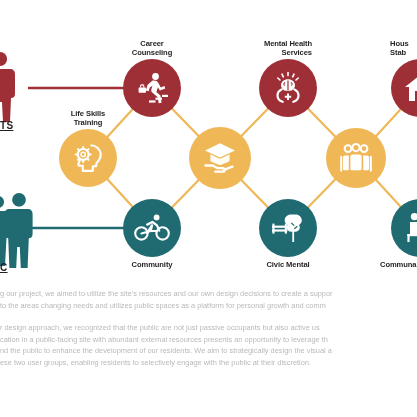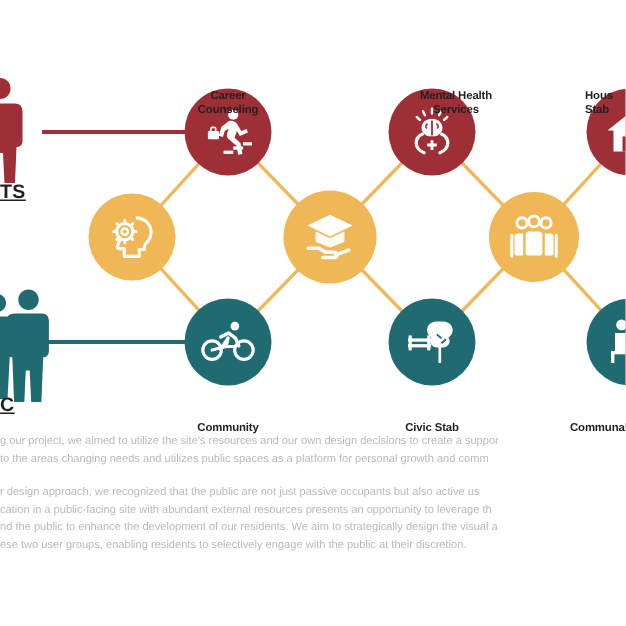--- a/index.html
+++ b/index.html
@@ -26,29 +26,28 @@
 
   .nlabel{
     position:absolute;
     text-align:center;
     font-weight:bold;
     font-size:7.6px;
     line-height:8.6px;
     color:#231f20;
     letter-spacing:-0.1px;
     white-space:pre-line;
-    margin-top:20px;
   }
 
   
   .persona{position:absolute;}
   .persona-label{
     position:absolute;
     font-weight:bold;
-    font-size:13px;
+    font-size:10px;
     letter-spacing:.3px;
     color:#231f20;
     text-decoration:underline;
   }
 
   
   #copy{
     position:absolute;left:0;top:288px;width:447px;
   }
   .para{
@@ -122,20 +121,22 @@
           <line x1="13.2" y1="18.2" x2="13.2" y2="19.9"></line>
           <line x1="5.7" y1="12.4" x2="7.4" y2="12.4"></line>
           <line x1="19" y1="12.4" x2="20.7" y2="12.4"></line>
           <line x1="7.9" y1="7.1" x2="9.1" y2="8.3"></line>
           <line x1="17.3" y1="16.5" x2="18.5" y2="17.7"></line>
           <line x1="7.9" y1="17.7" x2="9.1" y2="16.5"></line>
           <line x1="17.3" y1="8.3" x2="18.5" y2="7.1"></line>
         </g>
       </svg>
     </div>
+    <div class="nlabel" style="left:48px;top:110px;width:80px;">Life Skills
+Training</div>
 
     <div class="node" style="left:189px;top:127px;width:62px;height:62px;background:#efb755;">
       <svg width="36" height="34" viewBox="0 0 36 34">
         <path fill="#fff" d="M18 2.2L33 9.4 18 16.6 3 9.4z"></path>
         <path fill="#fff" d="M8.4 13.2v6.2c0 .6.4 1.1 1 1.3l8 3.2c.4.2.8.2 1.2 0l8-3.2c.6-.2 1-.7 1-1.3v-6.2L19 17.4a2.6 2.6 0 01-2 0z" opacity="0.95"></path>
         <path fill="none" stroke="#fff" stroke-width="2.3" stroke-linecap="round" stroke-linejoin="round" d="M3.4 24.5h7.2l4.6 2.6h5.4c1.2 0 2 .8 2 1.8s-.8 1.8-2 1.8h-7.4"></path>
         <path fill="none" stroke="#fff" stroke-width="2.3" stroke-linecap="round" d="M21.8 28.9l8.6-3.2"></path>
       </svg>
     </div>
 
@@ -149,21 +150,21 @@
           <line x1="27.2" y1="7" x2="25" y2="9"></line>
         </g>
         <path fill="#fff" d="M17 8.2c3.9 0 7 2.6 7 6 0 2.1-1.2 3.9-3 5-.6.4-1.3.6-2 .6h-4c-.7 0-1.4-.2-2-.6-1.8-1.1-3-2.9-3-5 0-3.4 3.1-6 7-6z"></path>
         <line x1="17" y1="9.4" x2="17" y2="19.3" stroke="#9e2f36" stroke-width="1.2"></line>
         <path d="M14.2 11.6c-1.4.4-1.8 2.2-.6 3M19.8 11.6c1.4.4 1.8 2.2.6 3" stroke="#9e2f36" stroke-width="1.1" fill="none"></path>
         <path fill="#fff" d="M17 22.4c1.6-2.4 5.2-1.6 5.2 1.2 0 2.3-3.2 4.3-5.2 5.6-2-1.3-5.2-3.3-5.2-5.6 0-2.8 3.6-3.6 5.2-1.2z" opacity="0"></path>
         <path fill="none" stroke="#fff" stroke-width="2.2" stroke-linecap="round" stroke-linejoin="round" d="M10.6 18.4c-2.4 1.1-4.1 3.2-4.1 6 0 3 2.4 5.4 5.2 6.4M23.4 18.4c2.4 1.1 4.1 3.2 4.1 6 0 3-2.4 5.4-5.2 6.4"></path>
         <path fill="#fff" d="M16 22.5h2v2.2h2.2v2h-2.2V29h-2v-2.3h-2.2v-2H16z"></path>
       </svg>
     </div>
-    <div class="nlabel" style="left:264px;top:40px;width:80px;">Mental Health
+    <div class="nlabel" style="left:232px;top:40px;width:80px;text-align:right;">Mental Health
 Services</div>
 
     <div class="node" style="left:326px;top:128px;width:60px;height:60px;background:#efb755;">
       <svg width="36" height="32" viewBox="0 0 36 32">
         <circle cx="10" cy="6.6" r="3.4" fill="none" stroke="#fff" stroke-width="2"></circle>
         <circle cx="18" cy="5.6" r="3.6" fill="none" stroke="#fff" stroke-width="2"></circle>
         <circle cx="26" cy="6.6" r="3.4" fill="none" stroke="#fff" stroke-width="2"></circle>
         <path fill="#fff" d="M14.6 12.4h6.8c1.3 0 2.2 1 2.2 2.3V27c0 .7-.6 1.3-1.3 1.3h-8.6c-.7 0-1.3-.6-1.3-1.3V14.7c0-1.3.9-2.3 2.2-2.3z"></path>
         <path fill="#fff" d="M6.6 13.6h4.2v14.7H6.2c-.7 0-1.2-.5-1.2-1.2V15.8c0-1.2.8-2.2 1.6-2.2z"></path>
         <path fill="#fff" d="M25.2 13.6h4.2c.8 0 1.6 1 1.6 2.2v11.3c0 .7-.5 1.2-1.2 1.2h-4.6z"></path>
@@ -194,21 +195,21 @@
     <div class="node" style="left:259px;top:199px;width:58px;height:58px;background:#1f6b71;">
       <svg width="36" height="32" viewBox="0 0 36 32">
         <path fill="#fff" d="M25.6 2.4c3.4 0 6.2 2.6 6.2 5.8 0 2-1.1 3.7-2.8 4.8.5.7.8 1.5.8 2.4 0 2.4-2 4.3-4.6 4.3h-1.1V30h-1.8V19.7h-1c-2.5 0-4.6-1.9-4.6-4.3 0-.9.3-1.7.8-2.4-1.7-1.1-2.8-2.8-2.8-4.8 0-3.2 2.8-5.8 6.2-5.8z"></path>
         <path stroke="#1f6b71" stroke-width="1.2" fill="none" d="M24.3 13.6l-3-2.6M24.3 16.8l3-2.6"></path>
         <rect x="2" y="13.6" width="15.4" height="2.2" fill="#fff"></rect>
         <rect x="2" y="17.4" width="15.4" height="2.2" fill="#fff"></rect>
         <rect x="2.4" y="11.6" width="2.1" height="10" fill="#fff"></rect>
         <rect x="14.8" y="11.6" width="2.1" height="10" fill="#fff"></rect>
       </svg>
     </div>
-    <div class="nlabel" style="left:248px;top:261px;width:80px;">Civic Stab</div>
+    <div class="nlabel" style="left:248px;top:261px;width:80px;">Civic Mental</div>
 
     <div class="node" style="left:391px;top:199px;width:58px;height:58px;background:#1f6b71;">
       <svg width="34" height="32" viewBox="0 0 34 32">
         <circle cx="11.4" cy="4.6" r="3.6" fill="#fff"></circle>
         <path fill="#fff" d="M7 10h6.4c1.4 0 2.4 1.1 2.4 2.4V22H7z"></path>
         <rect x="14" y="14.6" width="16" height="2.4" fill="#fff"></rect>
         <rect x="27.6" y="16.6" width="2.2" height="12" fill="#fff"></rect>
         <rect x="4.4" y="22" width="11" height="2.2" fill="#fff"></rect>
         <rect x="4.4" y="22" width="2.2" height="8" fill="#fff"></rect>
       </svg>

